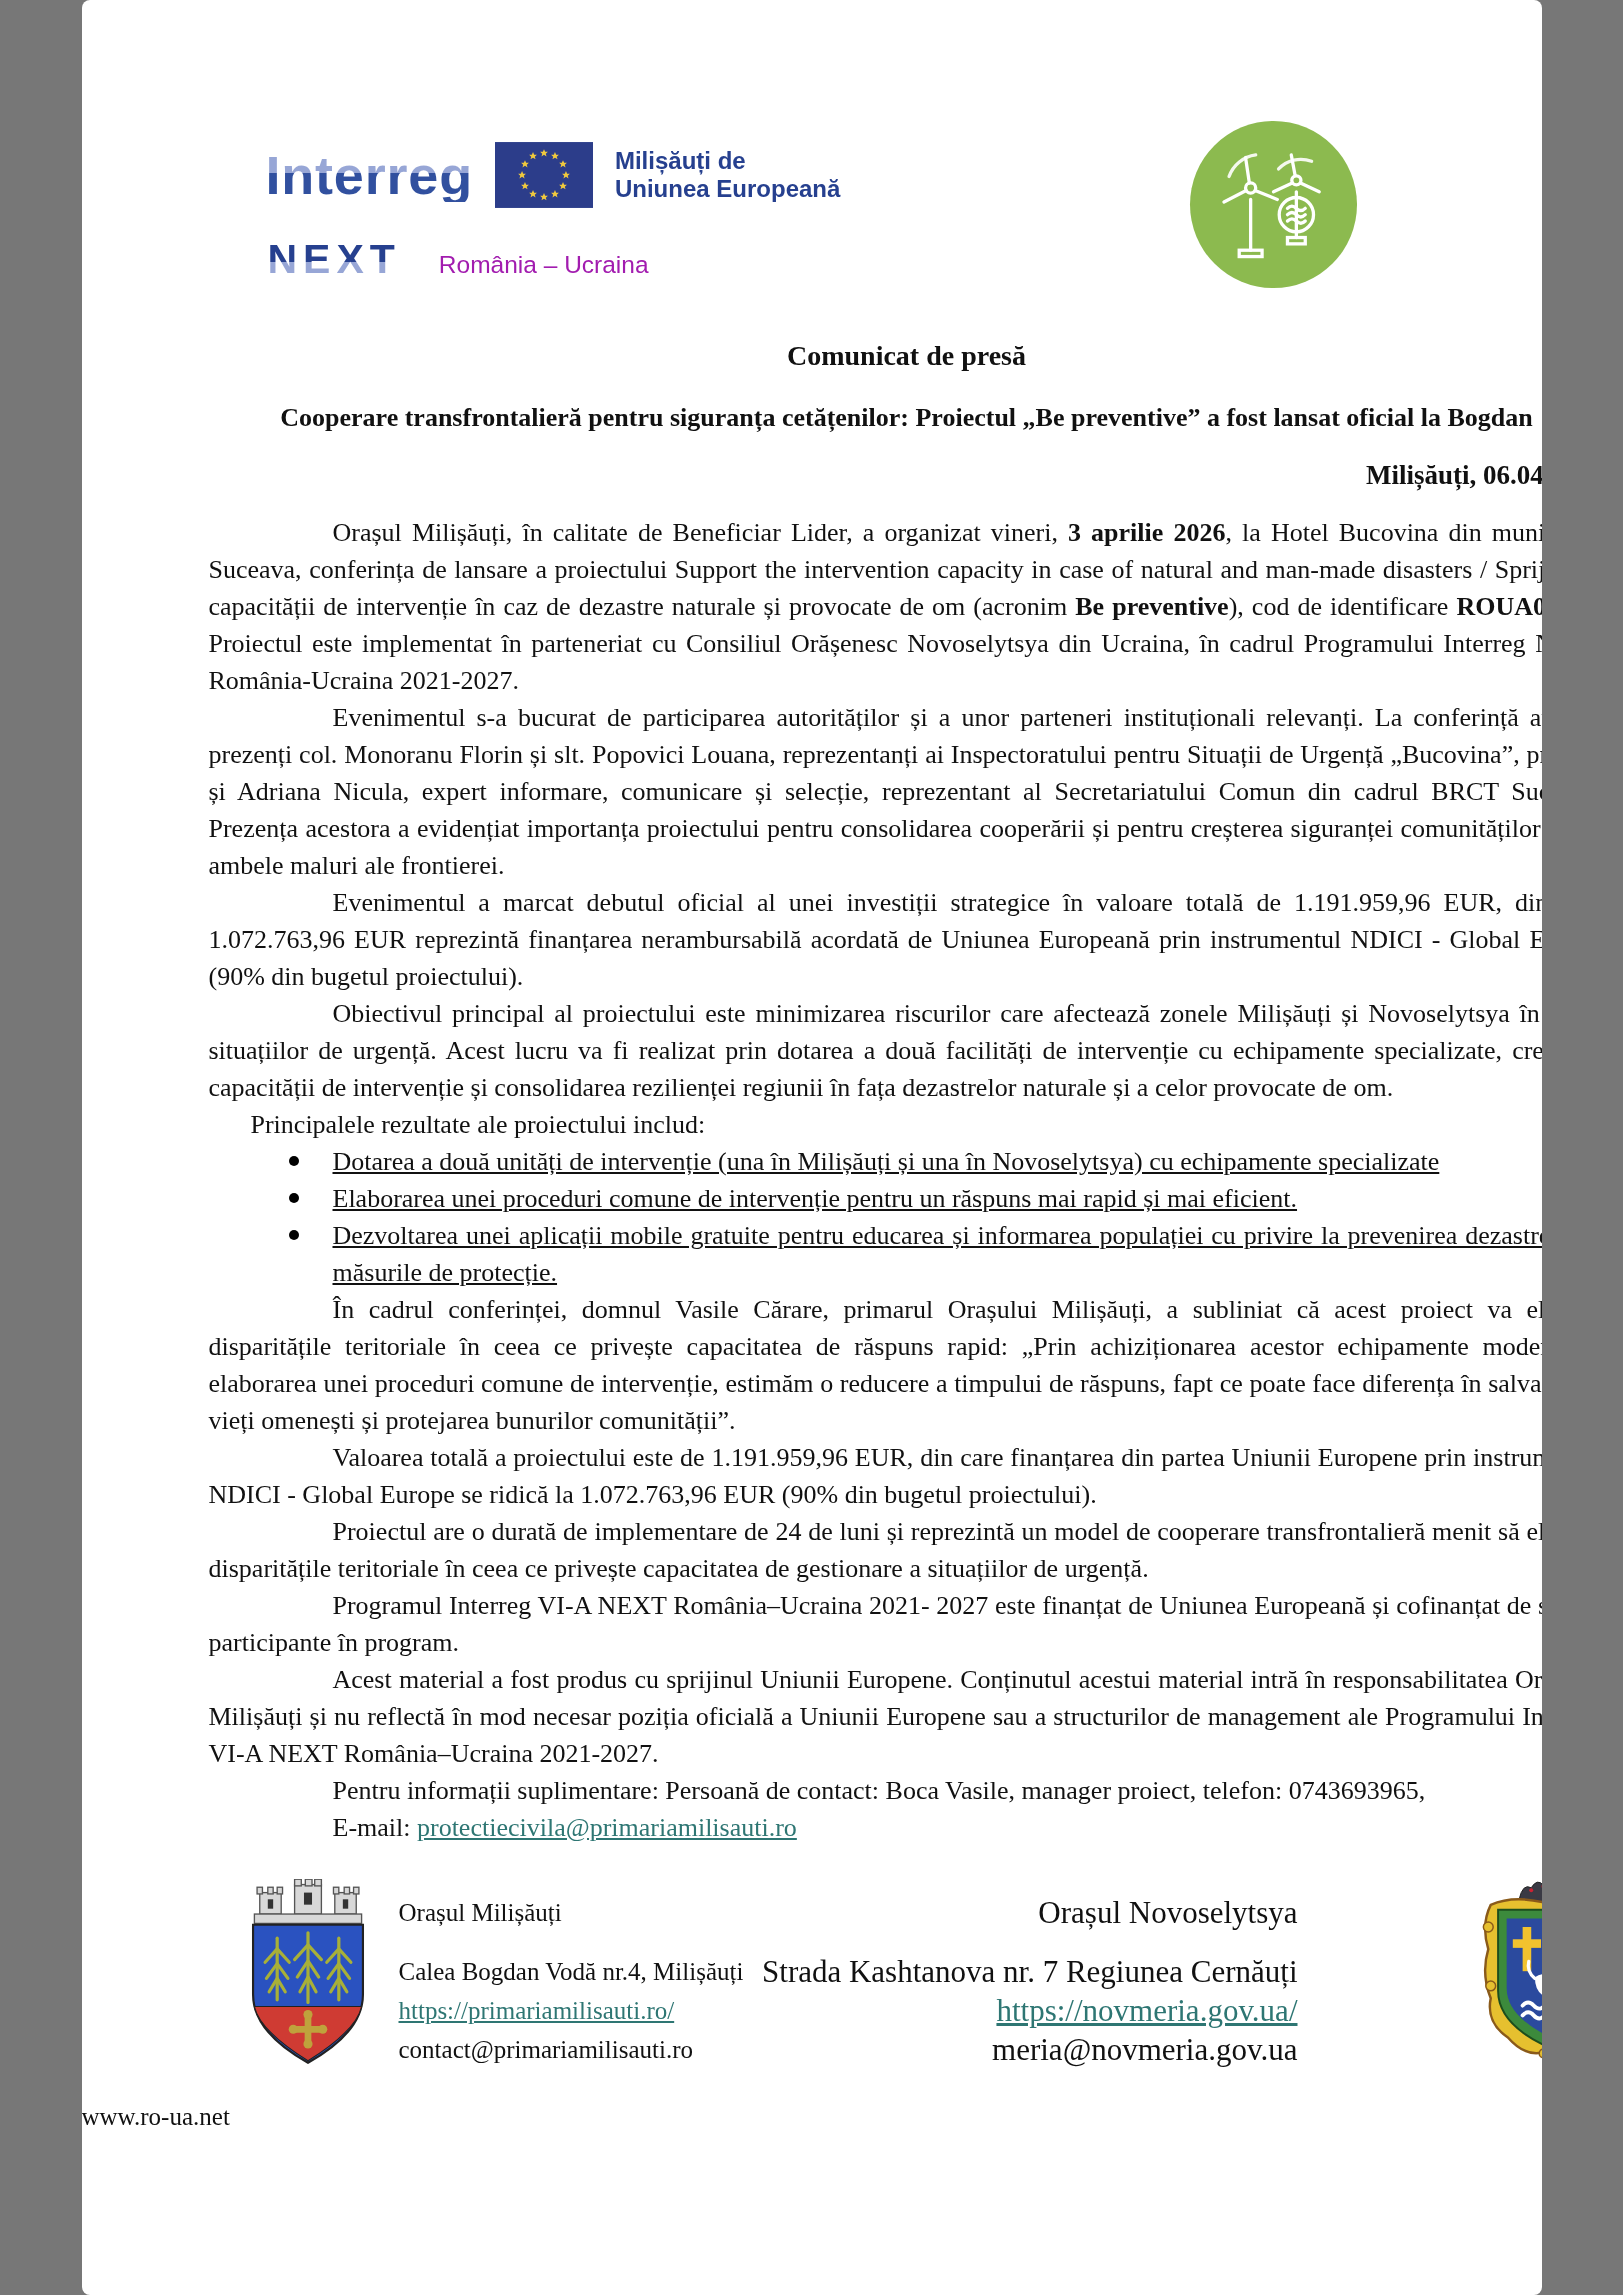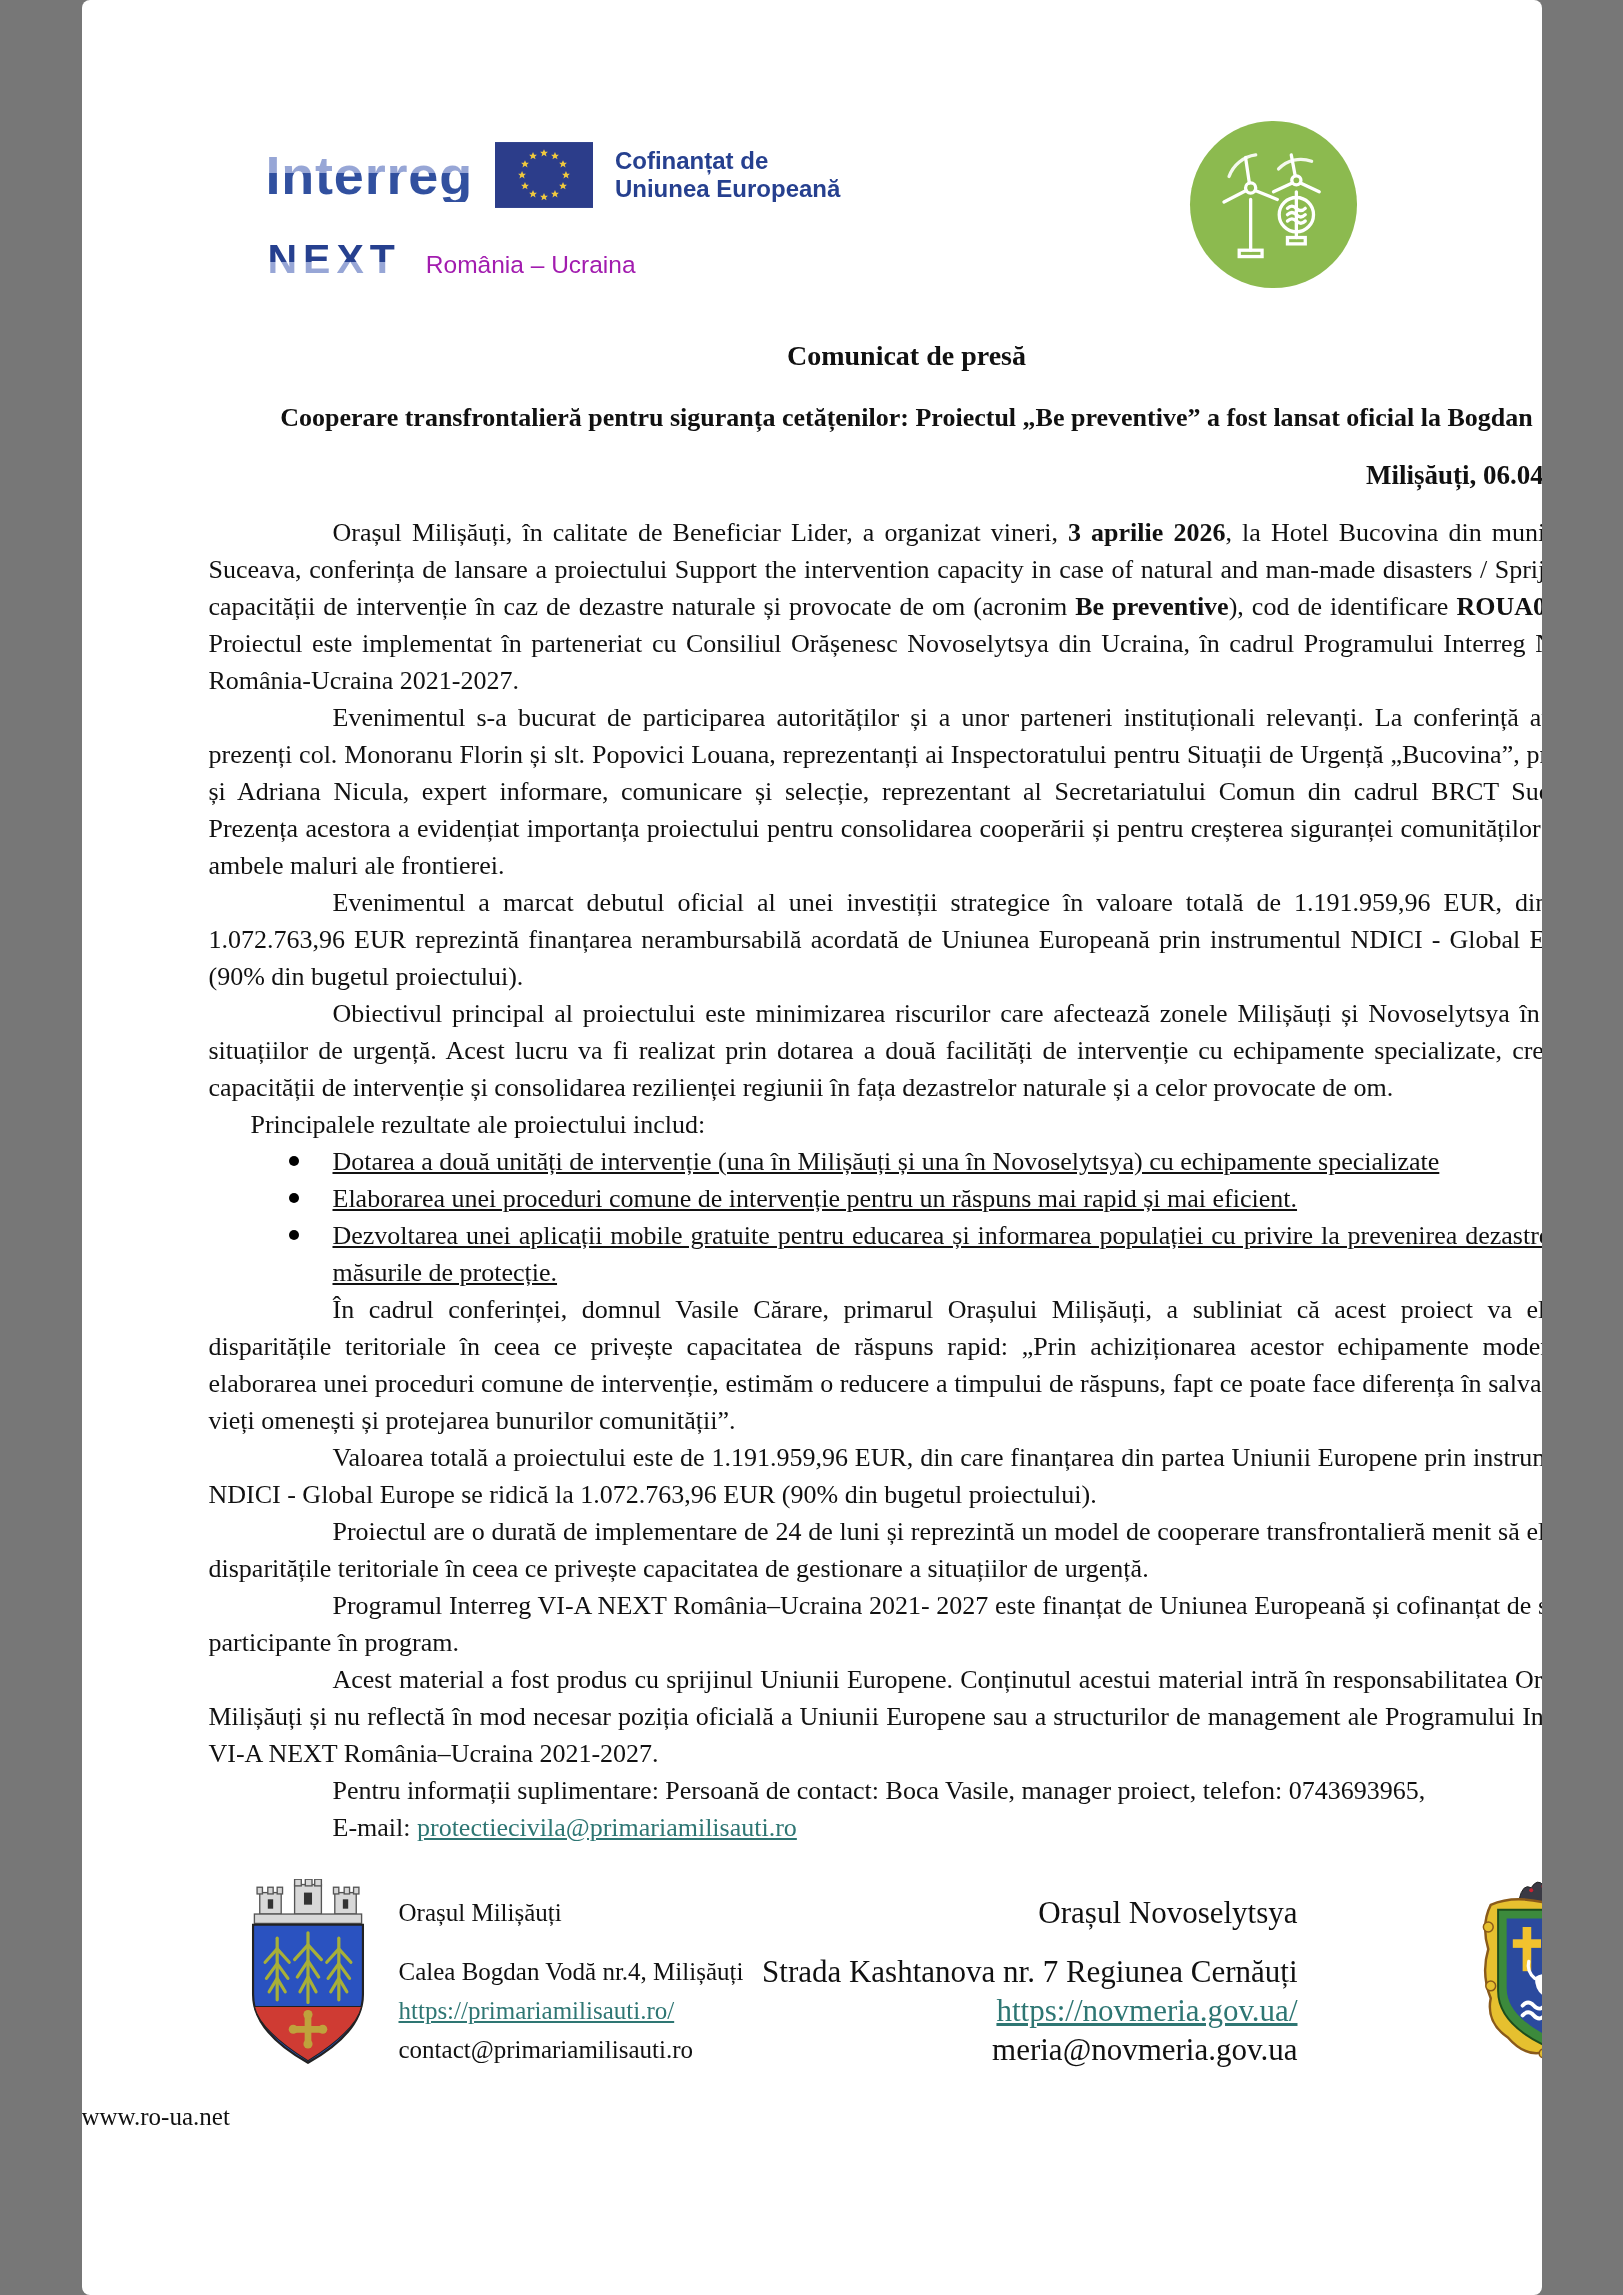--- a/index.html
+++ b/index.html
@@ -25,21 +25,21 @@
     -webkit-background-clip:text;background-clip:text;
     color:transparent;
     line-height:1;
   }
   .eu-flag{display:block;}
   .eu-funding{
     font-size:24px;font-weight:bold;color:#26408f;line-height:28px;
   }
   .next-row{
     position:absolute;left:186px;top:239px;
-    display:flex;align-items:baseline;gap:25px;
+    display:flex;align-items:baseline;gap:38px;
     font-family:"Liberation Sans", sans-serif;
   }
   .next-word{
     font-size:41px;font-weight:bold;letter-spacing:6px;line-height:1;
     background:linear-gradient(180deg,#26408f 0%,#26408f 55%,#97a6d6 55%,#97a6d6 100%);
     -webkit-background-clip:text;background-clip:text;
     color:transparent;
   }
   .program-word{font-size:24.5px;font-weight:normal;color:#a21caf;}
   .energy-badge{
@@ -107,21 +107,21 @@
           <use href="#star" x="13" y="22.5"></use>
         <use href="#star" x="0" y="26"></use>
           <use href="#star" x="-13" y="22.5"></use>
         <use href="#star" x="-22.5" y="13"></use>
           <use href="#star" x="-26" y="0"></use>
         <use href="#star" x="-22.5" y="-13"></use>
           <use href="#star" x="-13" y="-22.5"></use>
       </g>
     </svg>
     <div class="eu-funding">
-      <div>Cofinanțat de</div>
+      <div>Milișăuți de</div>
       <div>Uniunea Europeană</div>
     </div>
   </div>
 
   <div class="next-row">
     <div class="next-word">NEXT</div>
     <div class="program-word">România – Ucraina</div>
   </div>
 
   <div class="energy-badge">

